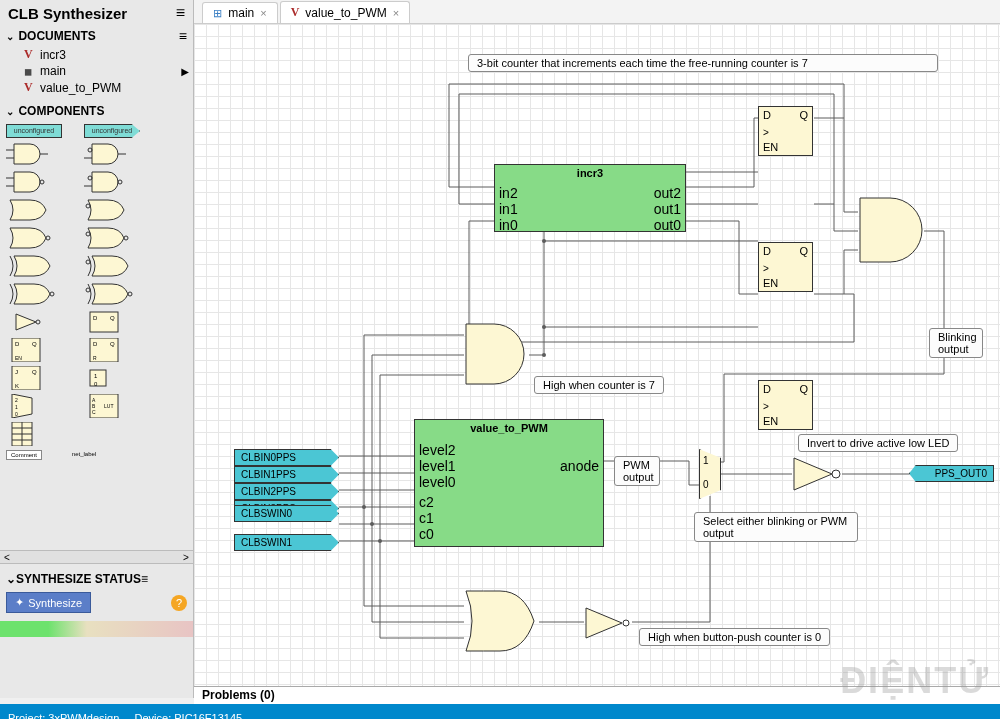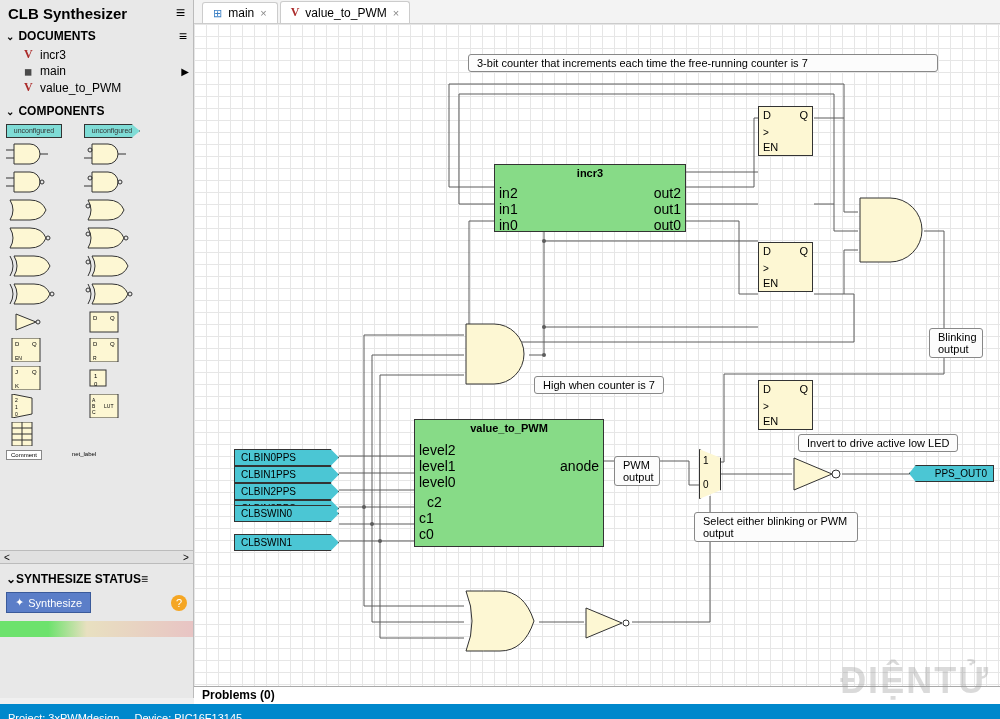--- a/index.html
+++ b/index.html
@@ -400,20 +400,21 @@
         <line x1="530" y1="350" x2="530" y2="438"></line>
         <line x1="530" y1="438" x2="505" y2="438"></line>
     </svg>
 
     <div class="node txt-box" style="left:274px; top:30px; width:470px;">3-bit counter that increments each time the free-running counter is 7</div>
     <div class="node txt-box" style="left:340px; top:352px;">High when counter is 7</div>
     <div class="node txt-box" style="left:420px; top:432px; width:46px;">PWM output</div>
     <div class="node txt-box" style="left:735px; top:304px; width:54px;">Blinking output</div>
     <div class="node txt-box" style="left:500px; top:488px; width:164px;">Select either blinking or PWM output</div>
     <div class="node txt-box" style="left:604px; top:410px;">Invert to drive active low LED</div>
+    <div class="node txt-box" style="left:445px; top:604px;">High when button-push counter is 0</div>
 
     <div class="node subckt" style="left:300px; top:140px; width:192px; height:68px;">
       <div class="title">incr3</div>
       <span class="pin l" style="top:20px;">in2</span>
       <span class="pin l" style="top:36px;">in1</span>
       <span class="pin l" style="top:52px;">in0</span>
       <span class="pin r" style="top:20px;">out2</span>
       <span class="pin r" style="top:36px;">out1</span>
       <span class="pin r" style="top:52px;">out0</span>
     </div>
@@ -447,21 +448,21 @@
       <svg viewBox="0 0 66 64">
           <path d="M2 2 h28 a30 30 0 0 1 0 60 H2 z" fill="#fdf7d3" stroke="#333"></path>
         </svg>
     </div>
 
     <div class="node subckt" style="left:220px; top:395px; width:190px; height:128px;">
       <div class="title">value_to_PWM</div>
       <span class="pin l" style="top:22px;">level2</span>
       <span class="pin l" style="top:38px;">level1</span>
       <span class="pin l" style="top:54px;">level0</span>
-      <span class="pin l" style="top:74px;margin-left:8px;">c2</span>
+      <span class="pin l" style="top:74px;">c2</span>
       <span class="pin l" style="top:90px;">c1</span>
       <span class="pin l" style="top:106px;">c0</span>
       <span class="pin r" style="top:38px;">anode</span>
     </div>
 
     <div class="node inport" style="left:40px; top:425px; width:105px;">CLBIN0PPS</div>
     <div class="node inport" style="left:40px; top:442px; width:105px;">CLBIN1PPS</div>
     <div class="node inport" style="left:40px; top:459px; width:105px;">CLBIN2PPS</div>
     <div class="node inport" style="left:40px; top:476px; width:105px;">CLBIN3PPS</div>
     <div class="node inport" style="left:40px; top:481px; width:105px;">CLBSWIN0</div>

